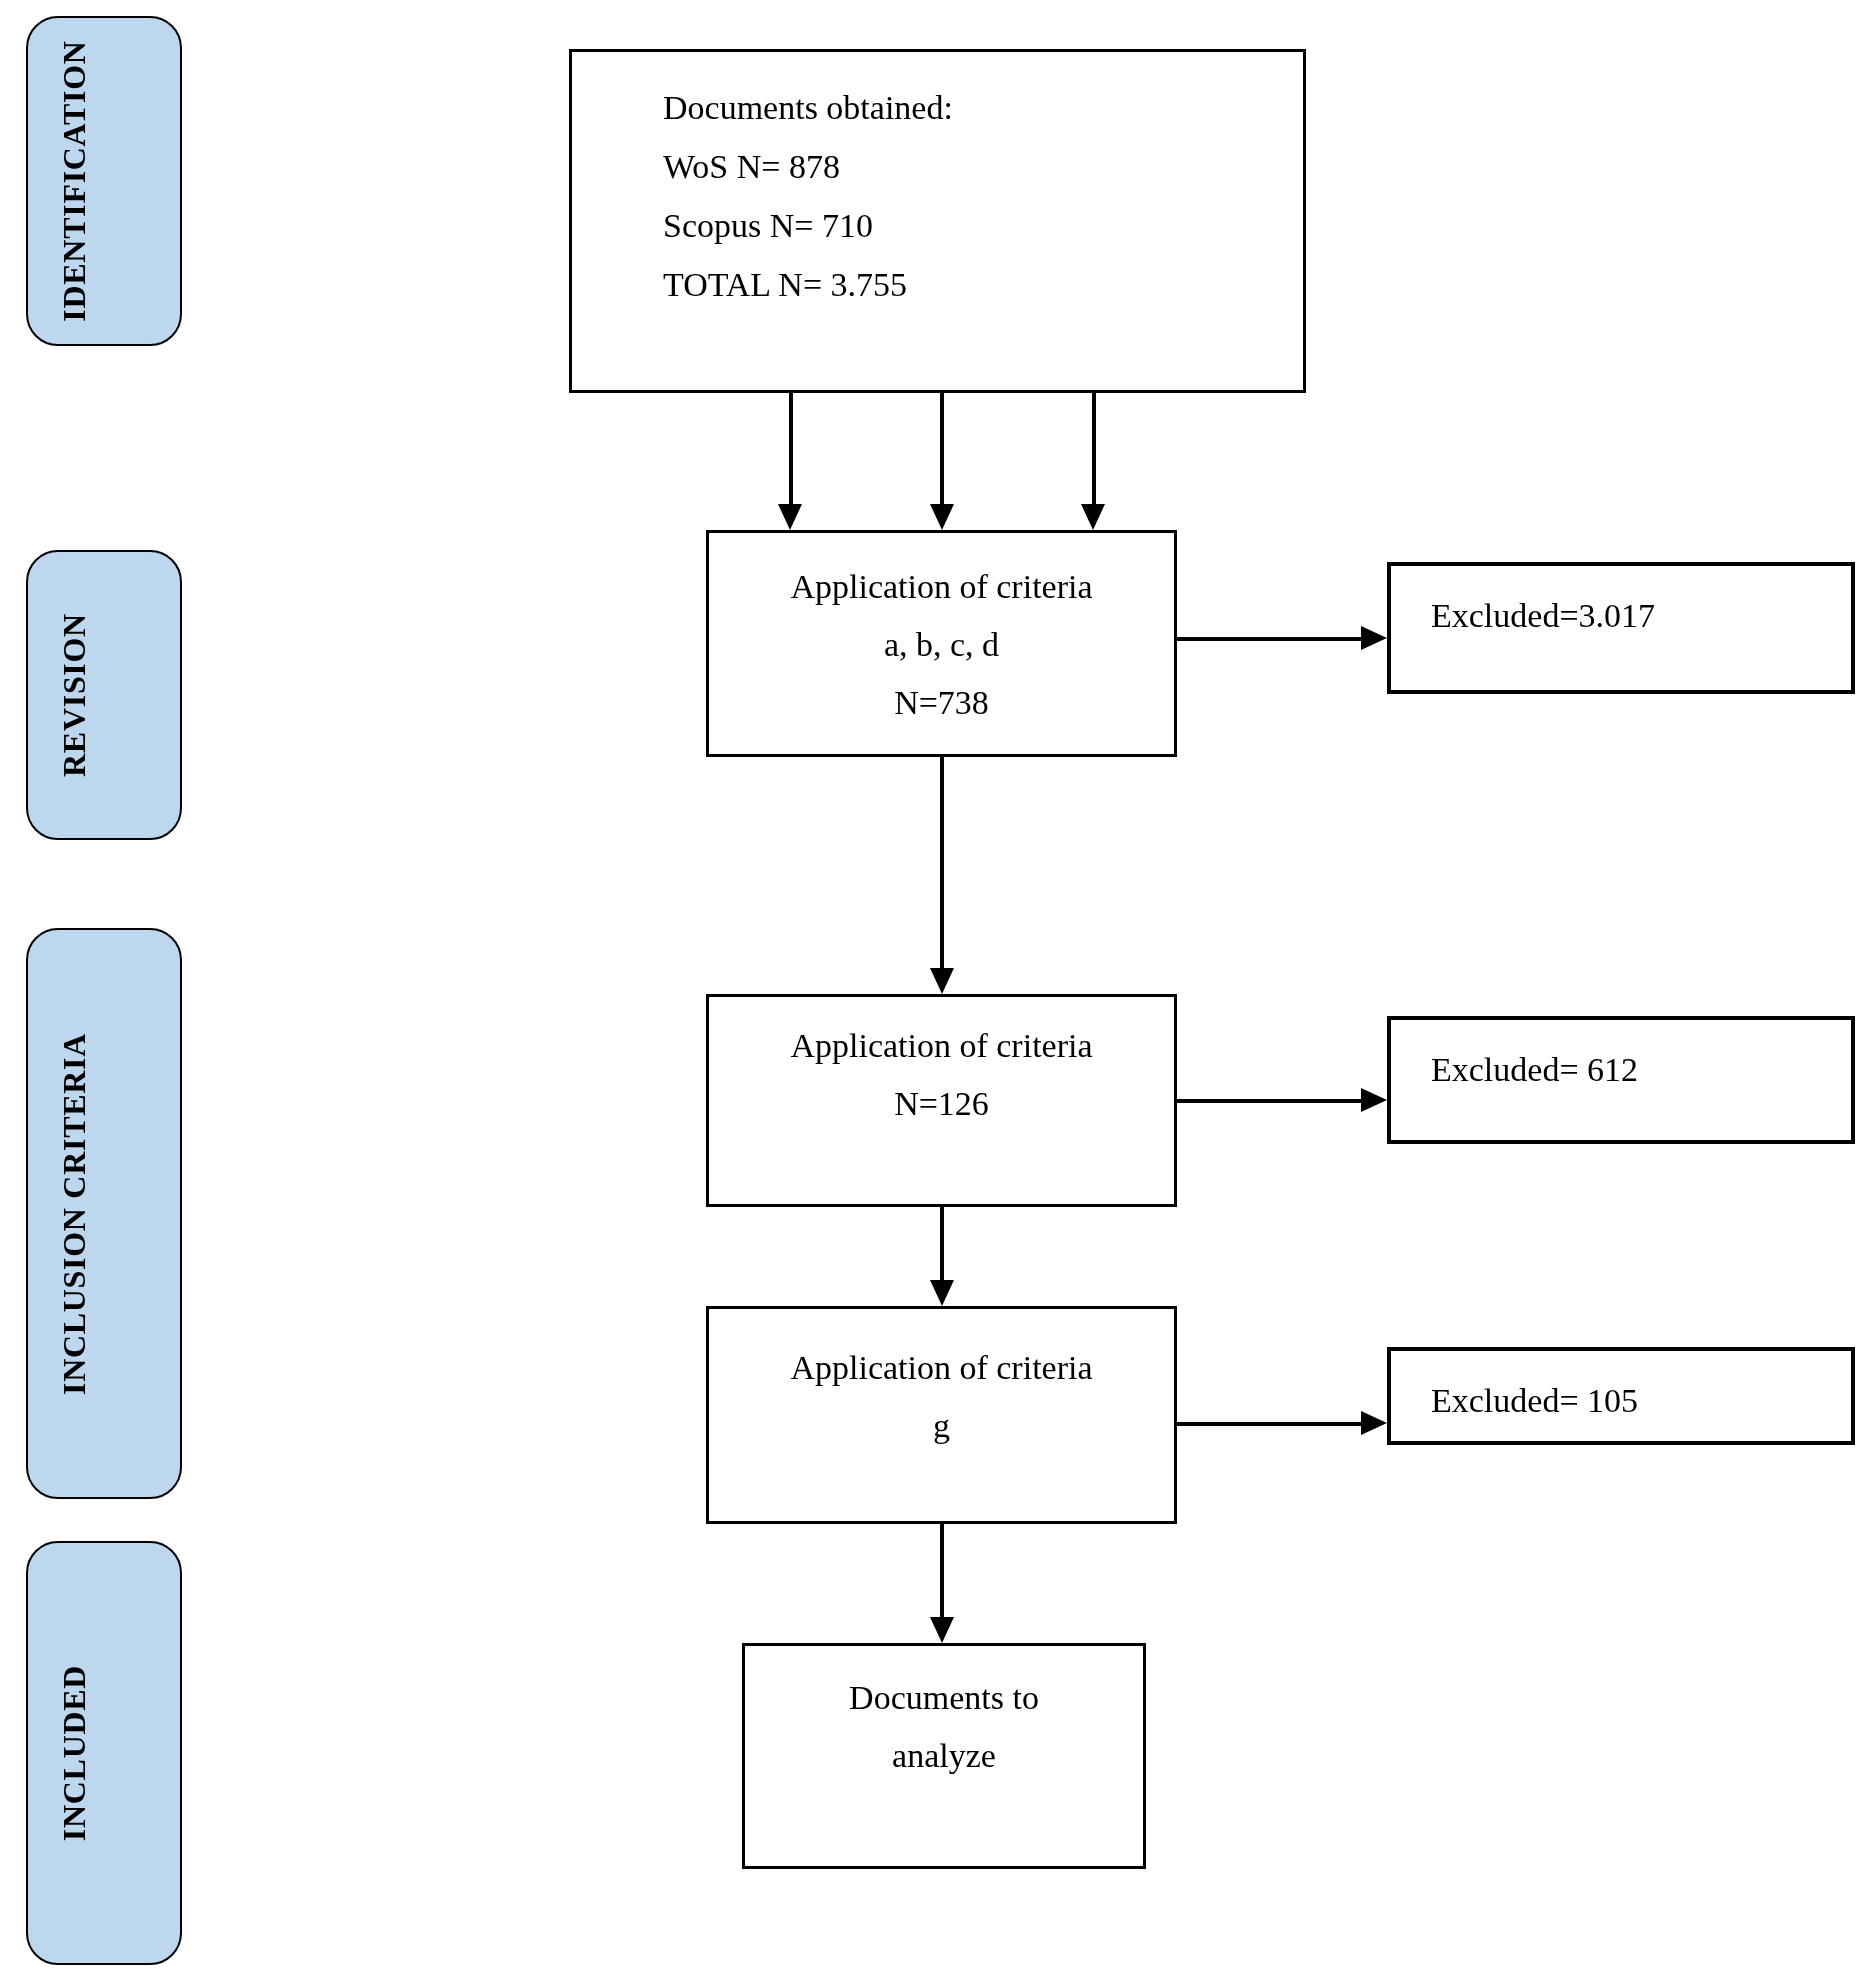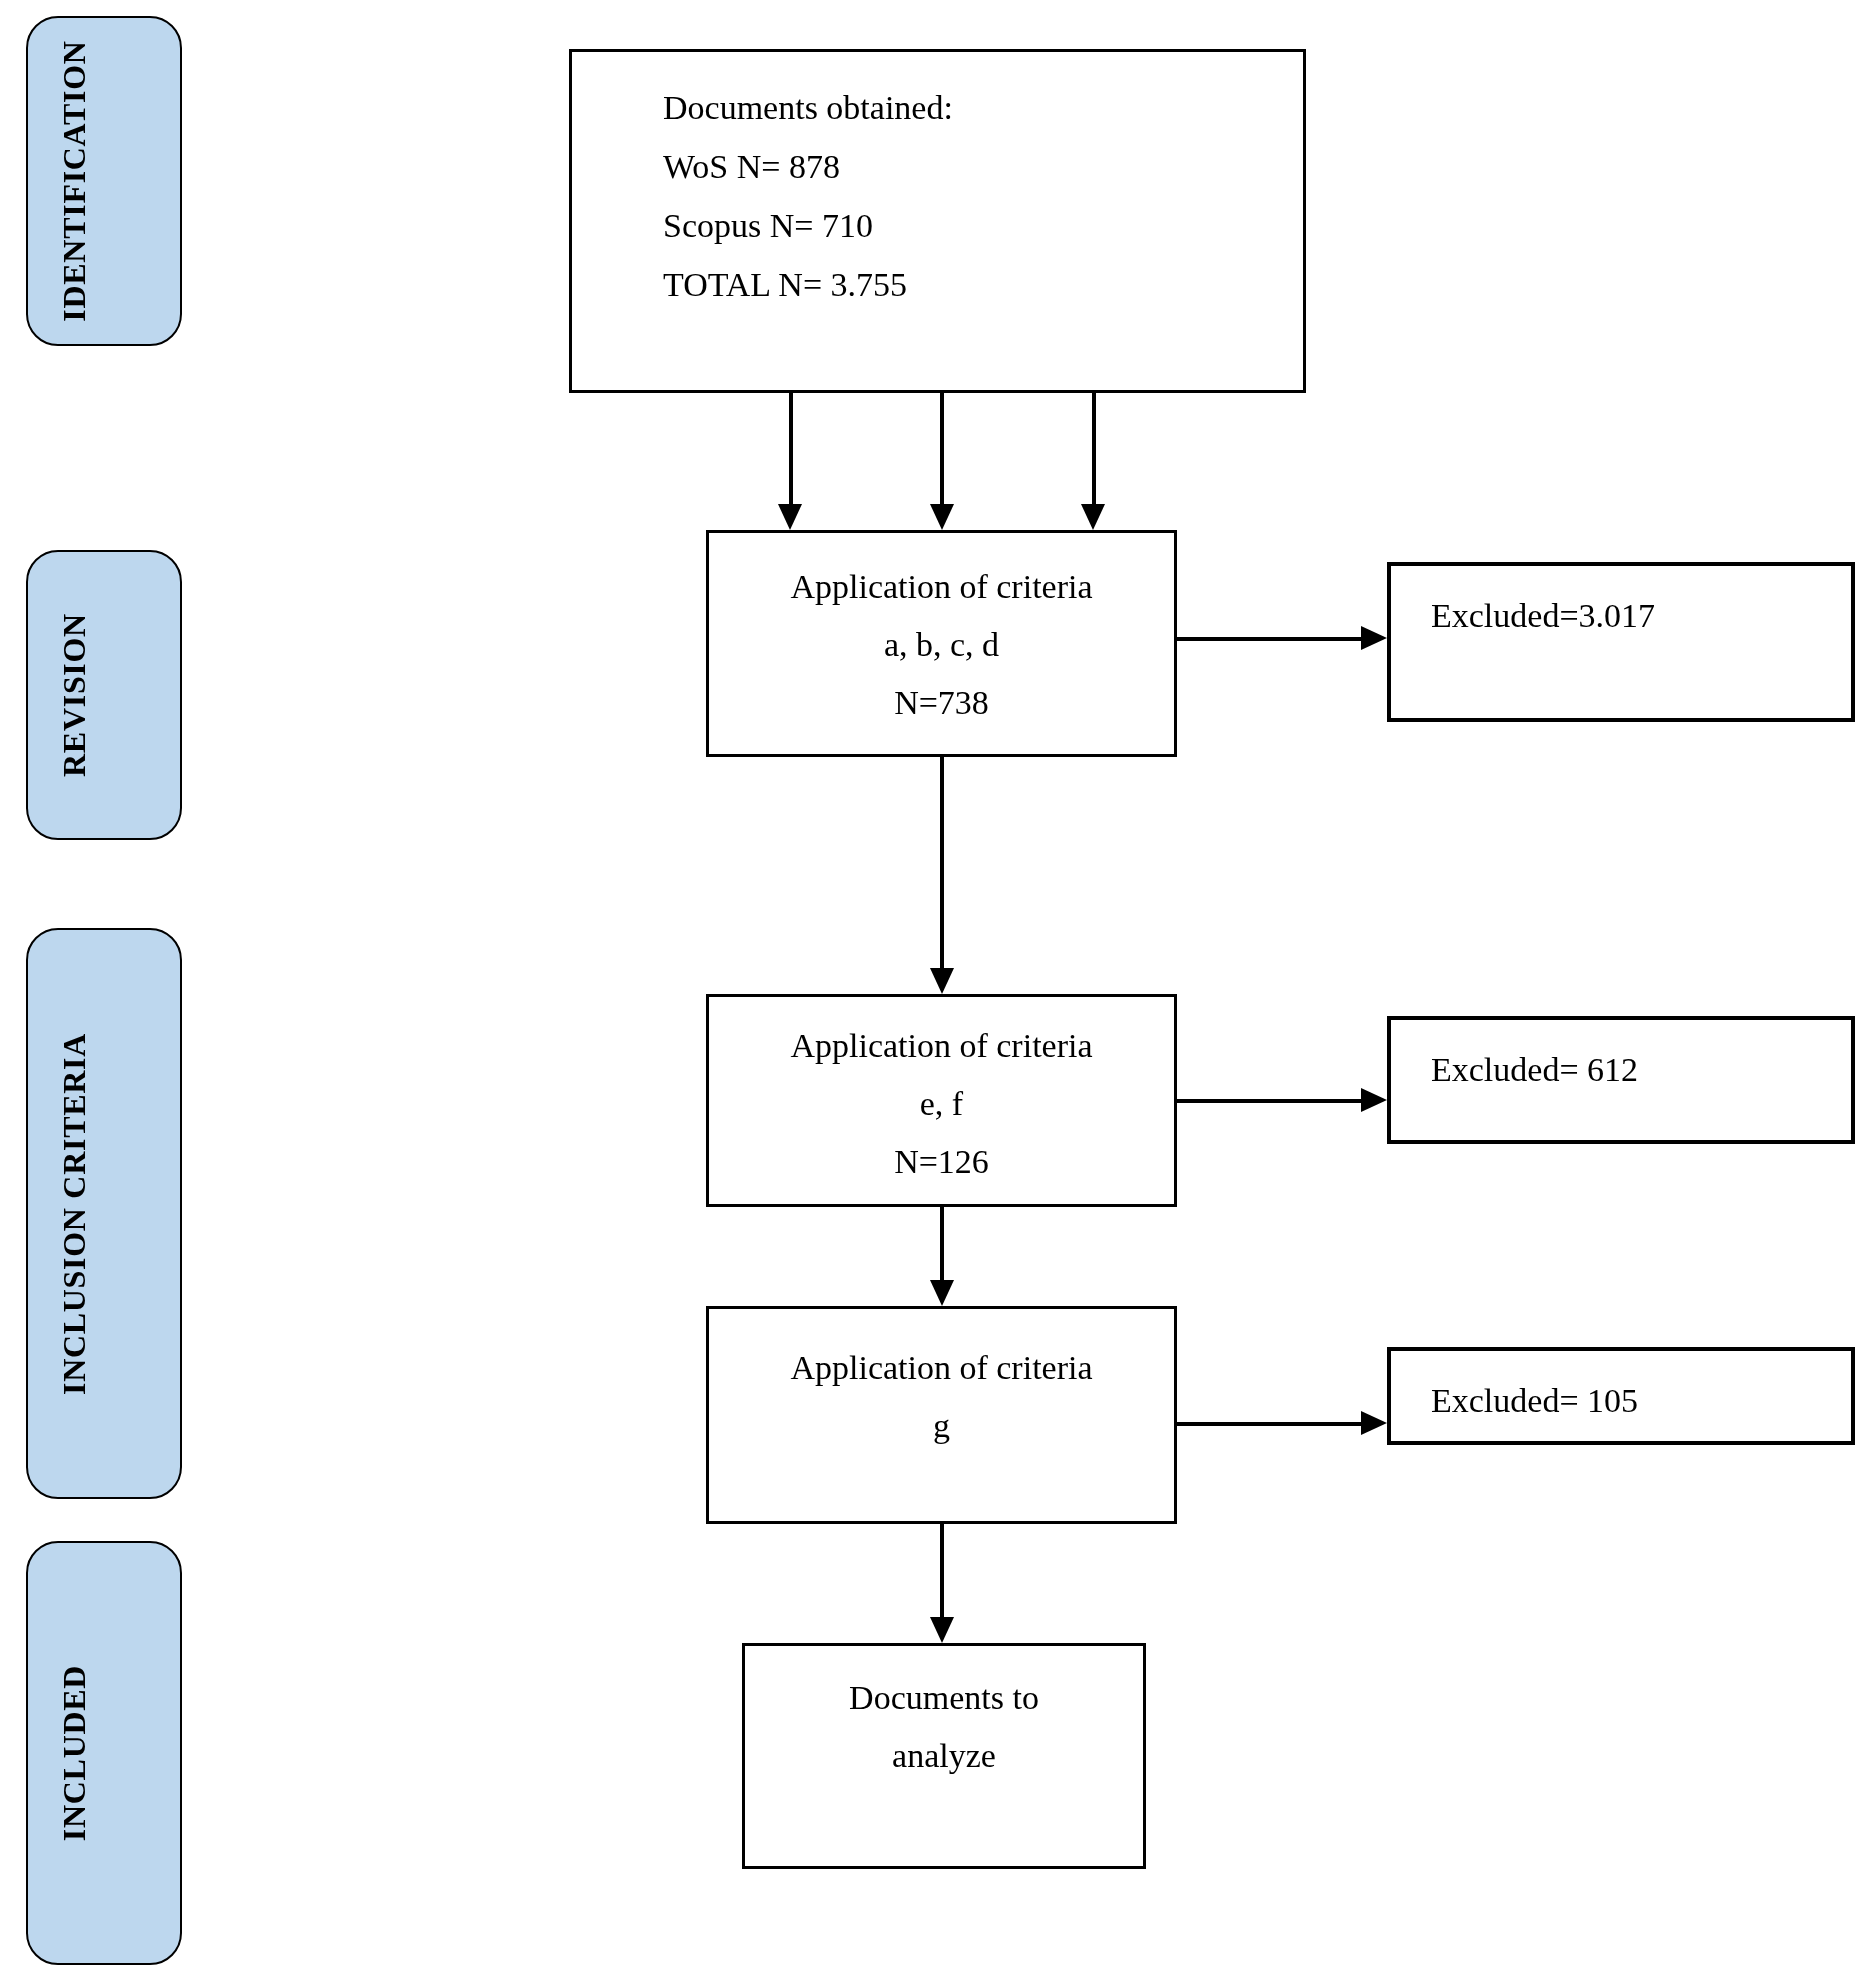--- a/index.html
+++ b/index.html
@@ -63,31 +63,30 @@
   <div class="fbox" style="left:706px;top:530px;width:471px;height:227px;">
     <div style="padding-top:24.5px;">
       <div class="ctr">Application of criteria</div>
       <div class="ctr">a, b, c, d</div>
       <div class="ctr b">N=738</div>
     </div>
   </div>
 
   <div class="hstem" style="left:1177px;top:637px;width:186px;"></div>
   <div class="head-right" style="left:1361px;top:626px;"></div>
-  <div class="ebox" style="left:1387px;top:562px;width:468px;height:160px;">
+  <div class="ebox" style="left:1387px;top:562px;width:468px;height:132px;">
     <div class="ln">Excluded=3.017</div>
   </div>
 
   <div class="vstem" style="left:940px;top:757px;height:213px;"></div>
   <div class="head-down" style="left:930px;top:968px;"></div>
 
   <div class="fbox" style="left:706px;top:994px;width:471px;height:213px;">
     <div style="padding-top:20px;">
       <div class="ctr">Application of criteria</div>
-      <div class="ctr">e, f</div>
       <div class="ctr b">N=126</div>
     </div>
   </div>
 
   <div class="hstem" style="left:1177px;top:1099px;width:186px;"></div>
   <div class="head-right" style="left:1361px;top:1088px;"></div>
   <div class="ebox" style="left:1387px;top:1016px;width:468px;height:128px;">
     <div class="ln">Excluded= 612</div>
   </div>
 

